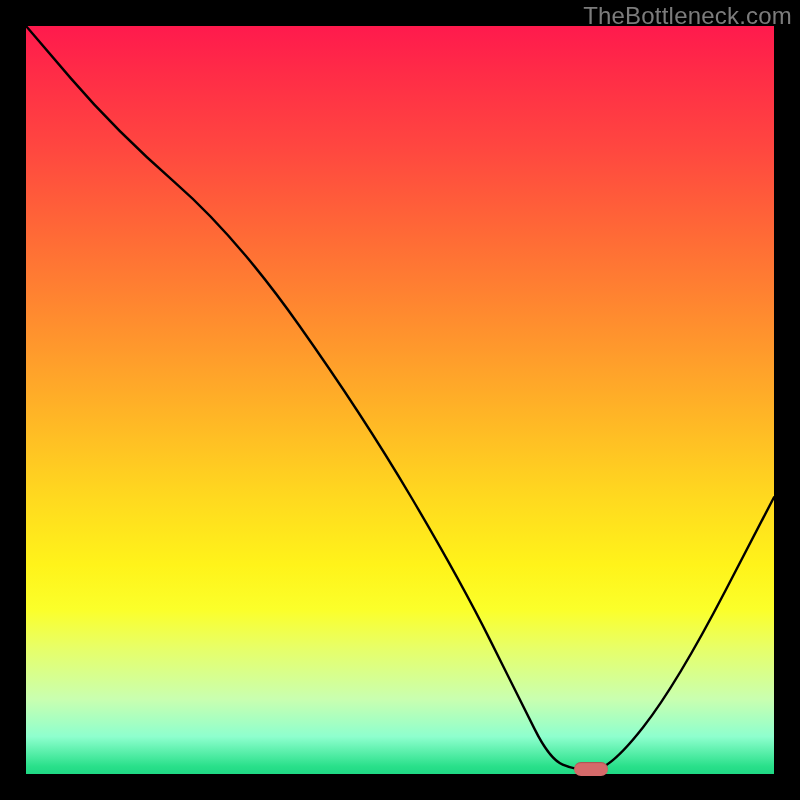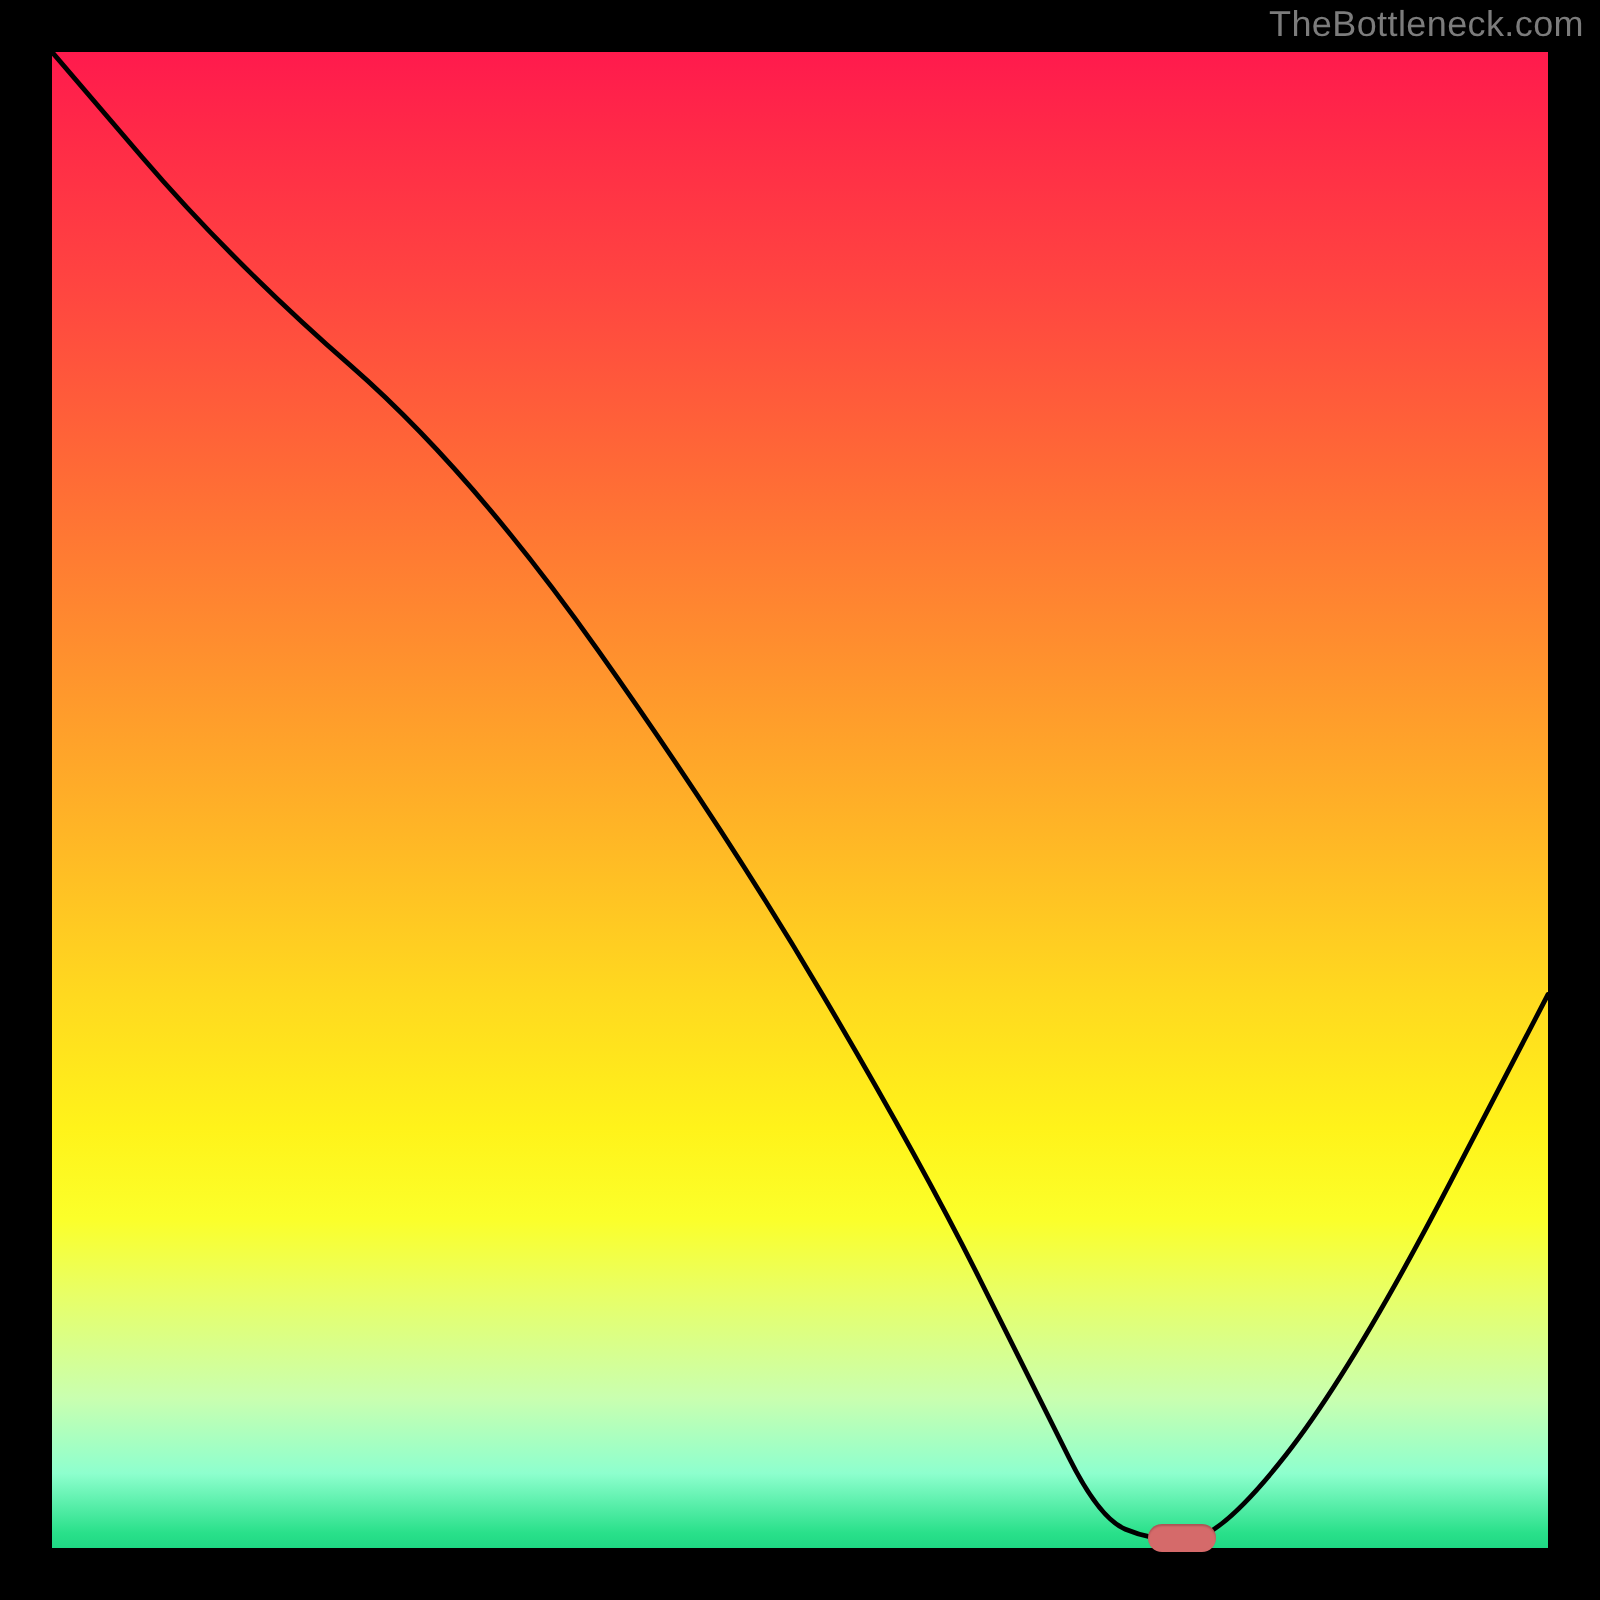--- a/index.html
+++ b/index.html
@@ -55,21 +55,21 @@
     height: 14px;
     border-radius: 7px;
     background: #d56a6a;
     box-shadow: 0 1px 1px rgba(0,0,0,0.2) inset;
   }
   .watermark {
     position: absolute;
     top: 2px;
     right: 8px;
     font-family: Arial, Helvetica, sans-serif;
-    font-size: 18px;
+    font-size: 24px;
     color: #7c7c7c;
     letter-spacing: 0.2px;
   }
 </style>
 </head>
 <body>
 
 <div class="frame">
   <div class="plot">
     <svg class="curve" viewBox="0 0 748 748" preserveAspectRatio="none">

